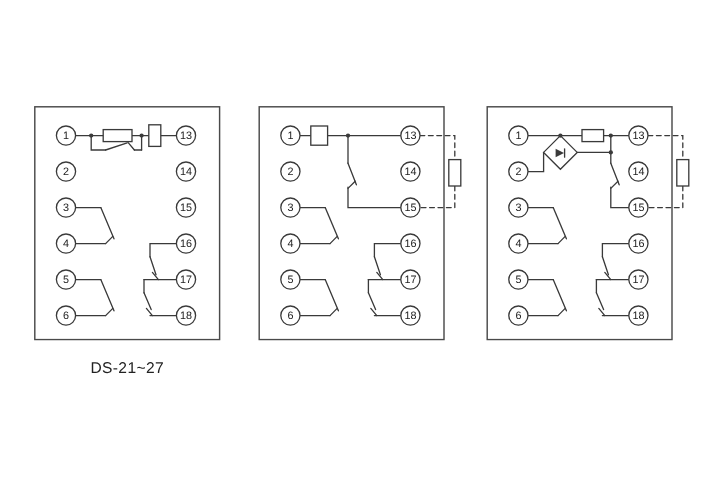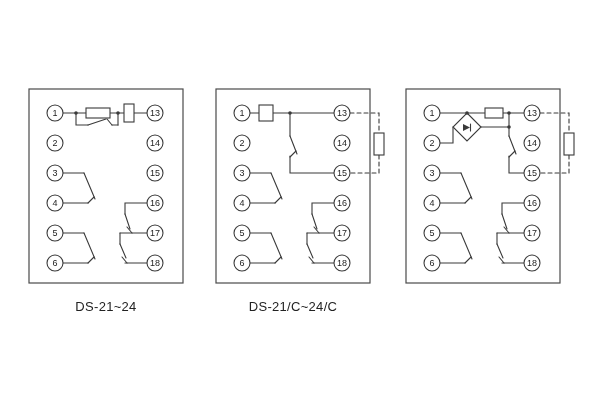--- a/index.html
+++ b/index.html
@@ -306,16 +306,15 @@
           <circle class="term" cx="127" cy="145" r="8"></circle>
           <text class="tnum" x="127" y="148">17</text>
         </g>
       <g>
           <circle class="term" cx="127" cy="175" r="8"></circle>
           <text class="tnum" x="127" y="178">18</text>
         </g>
     </svg>
   </div>
 
-  <div class="caption" style="left:28px">DS-21~24</div>
-  <div class="caption" style="left:215px">DS-21/C~24/C</div>
+  <div class="caption" style="left:28px">DS-21~27</div>
 
 </div>
 
 </body></html>

